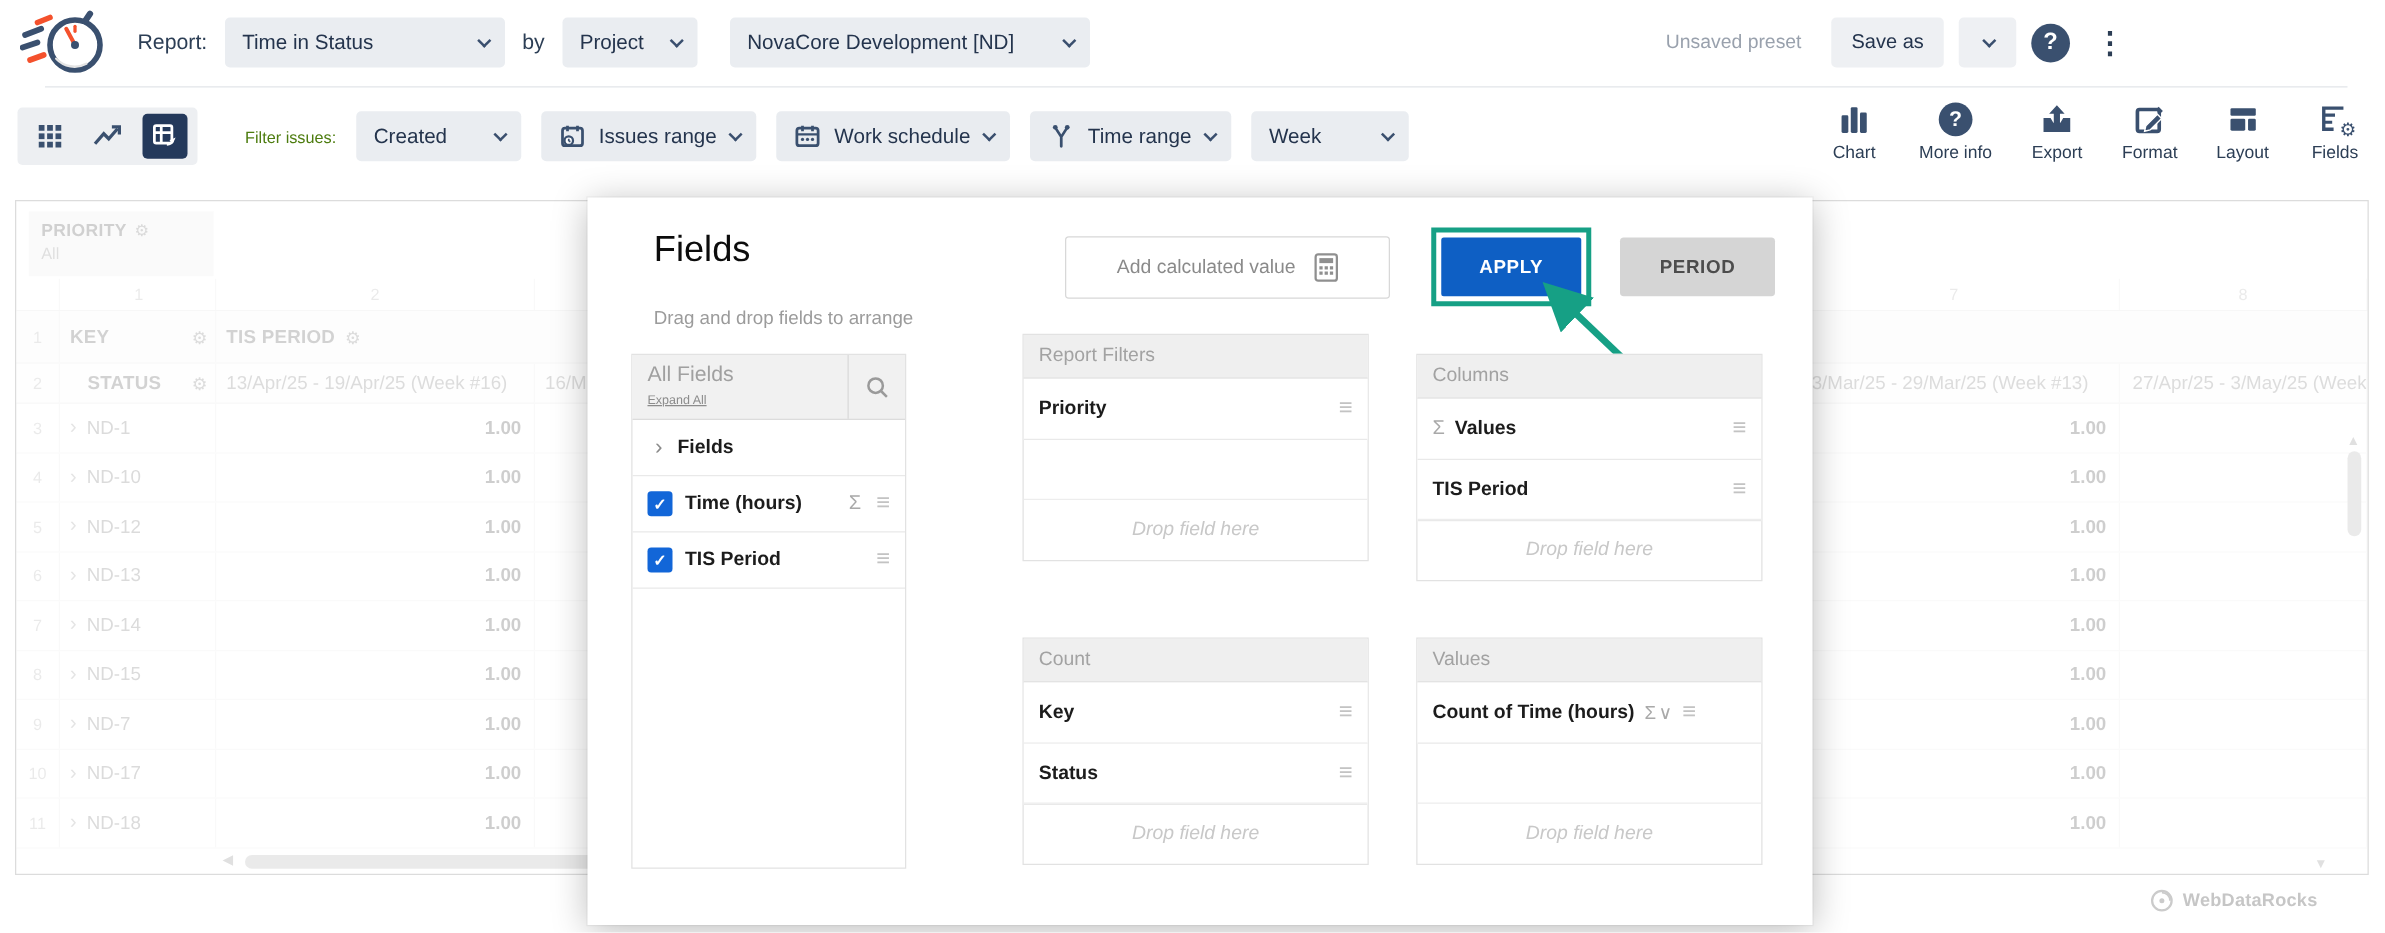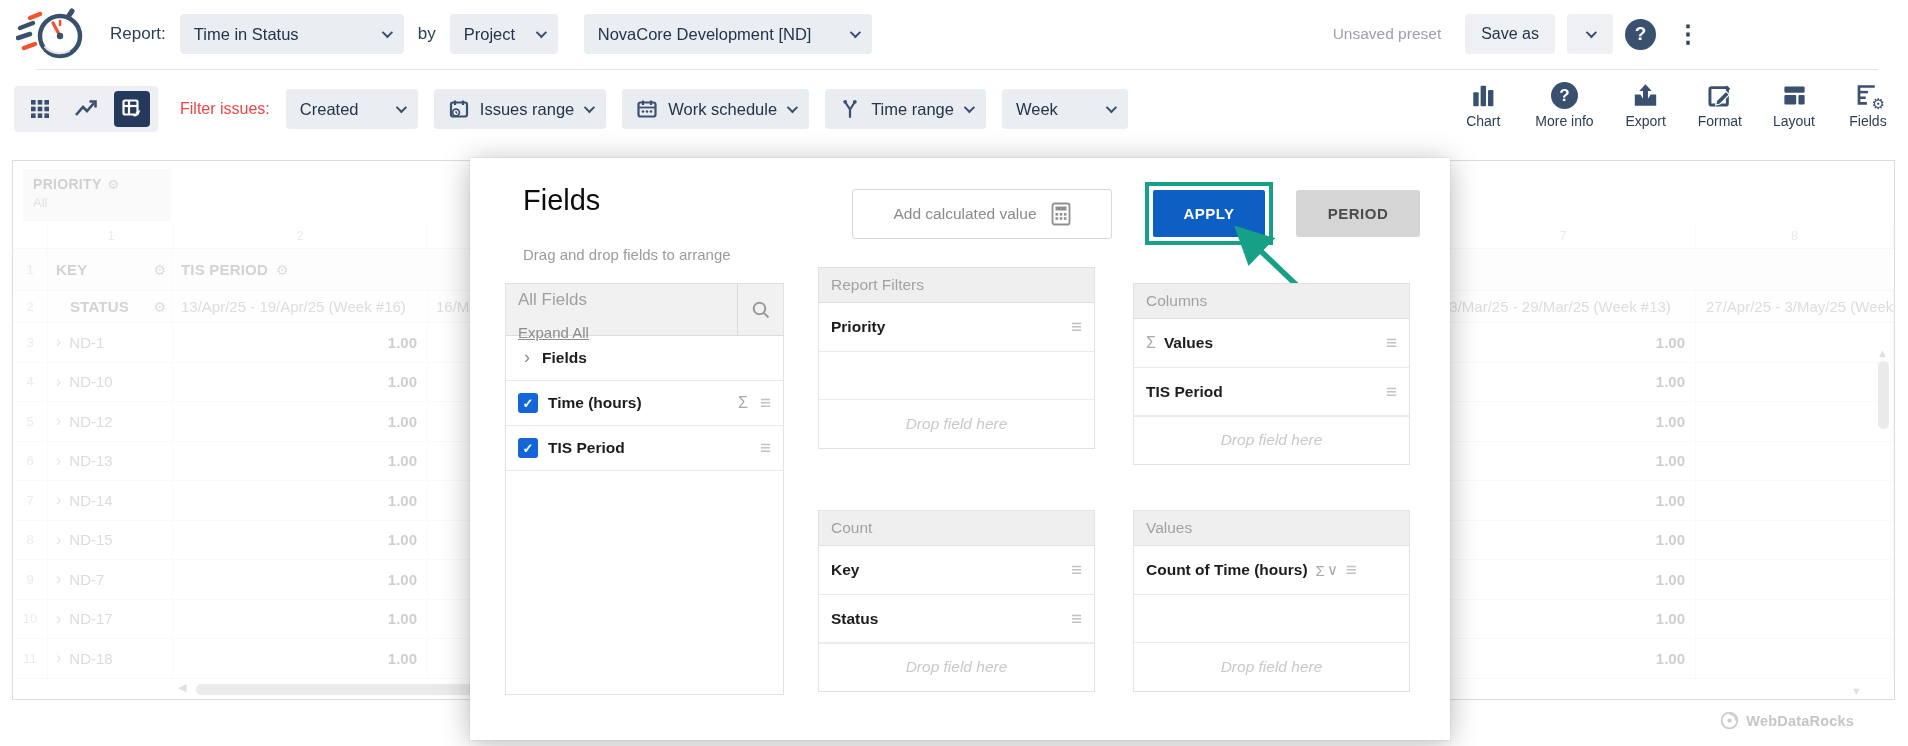--- a/index.html
+++ b/index.html
@@ -34,21 +34,21 @@
   .kebab { font-size:24px; font-weight:bold; color:#2c3e55; padding:0 8px; cursor:pointer; }
 
   
   .toolbar { position:absolute; left:0; top:70px; width:1908px; height:88px; }
   .tb-left { position:absolute; left:14px; top:16px; display:flex; align-items:center; gap:16px; }
   .view-switch { display:flex; align-items:center; gap:10px; background:#edeff2;
     border-radius:4px; padding:5px 8px; }
   .view-btn { width:36px; height:36px; display:flex; align-items:center; justify-content:center;
     border-radius:4px; cursor:pointer; }
   .view-btn.active { background:#24395b; }
-  .tb-filter-label { font-size:16px; color:#ef4444; margin-left:6px; }
+  .tb-filter-label { font-size:13px; color:#4d7c0f; margin-left:22px; }
   .tb-btn { display:flex; align-items:center; gap:10px; background:#e9ecf0; border-radius:4px;
     height:40px; padding:0 14px; font-size:16.5px; color:#24344d; cursor:pointer; }
   .tb-right { position:absolute; right:18px; top:12px; display:flex; gap:30px; }
   .action { display:flex; flex-direction:column; align-items:center; gap:4px; cursor:pointer; min-width:44px; }
   .action svg { display:block; }
   .action .lbl { font-size:14px; color:#2c3e55; white-space:nowrap; }
   .qmark-icon { width:27px; height:27px; border-radius:50%; background:#3a506f; color:#fff;
     display:flex; align-items:center; justify-content:center; font-size:17px; font-weight:bold; }
   .fields-ic-wrap { position:relative; width:28px; height:27px; }
   .fields-gear-glyph { position:absolute; right:-3px; bottom:-4px; font-size:15px; color:#3a506f; }
@@ -122,25 +122,25 @@
     border-bottom:1px solid #e9e9e9; cursor:grab; background:#fff; }
   .pitem .lab { font-size:15.5px; font-weight:bold; color:#1c1c1c; }
   .handle { margin-left:auto; font-size:19px; color:#c3c3c3; cursor:grab; }
   .sigma { font-size:16px; color:#a9a9a9; }
   .sigma.lead { margin-right:8px; }
   .sigma-dd { display:flex; align-items:center; gap:2px; margin-left:8px; color:#a9a9a9; font-size:15px; cursor:pointer; }
   .drop-zone { position:absolute; left:0; right:0; bottom:0; height:49px; display:flex;
     align-items:center; justify-content:center; border-top:1px solid #ededed; }
   .drop-zone .hint { font-style:italic; font-size:15.5px; color:#c8c8c8; }
 
-  .p-allfields { left:35px; top:125px; width:279px; height:412px; }
+  .p-allfields { left:35px; top:125px; width:220px; height:412px; }
   .af-hd { height:52px; background:#f1f1f1; border-bottom:1px solid #dcdcdc; display:flex; }
   .af-hd-left { flex:1; padding:6px 0 0 12px; }
   .af-title { font-size:17px; color:#a0a0a0; }
-  .af-expand { font-size:15px; color:#8c8c8c; text-decoration:underline; cursor:pointer; display:inline-block; margin-top:14px; }
+  .af-expand { font-size:10px; color:#8c8c8c; text-decoration:underline; cursor:pointer; display:inline-block; margin-top:1px; }
   .af-search { width:46px; border-left:1px solid #d9d9d9; display:flex; align-items:center;
     justify-content:center; cursor:pointer; }
   .af-row { height:45px; display:flex; align-items:center; padding:0 12px; border-bottom:1px solid #e9e9e9; }
   .tree-chev { color:#8a8a8a; font-size:18px; margin:0 12px 2px 6px; cursor:pointer; }
   .af-row .lab { font-size:15.5px; font-weight:bold; color:#1c1c1c; }
   .cbx { width:20px; height:20px; background:#1266d8; border-radius:3px; margin-right:10px;
     display:flex; align-items:center; justify-content:center; color:#fff; font-size:13px;
     font-weight:bold; cursor:pointer; flex:0 0 auto; }
 
   .p-filters { left:348px; top:109px; width:277px; height:182px; }

